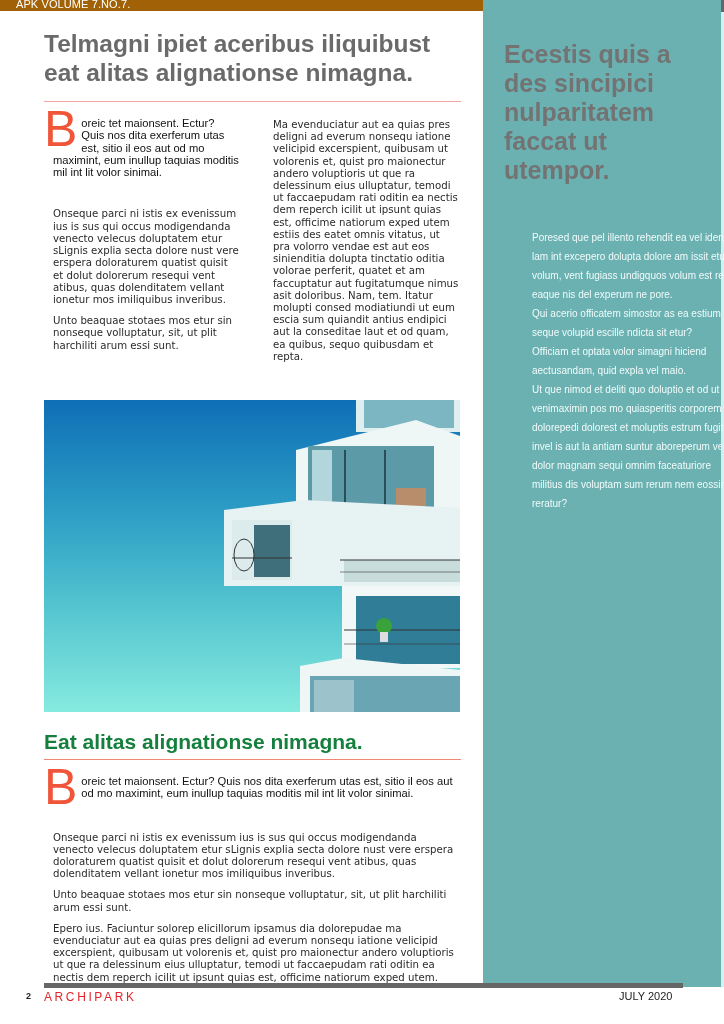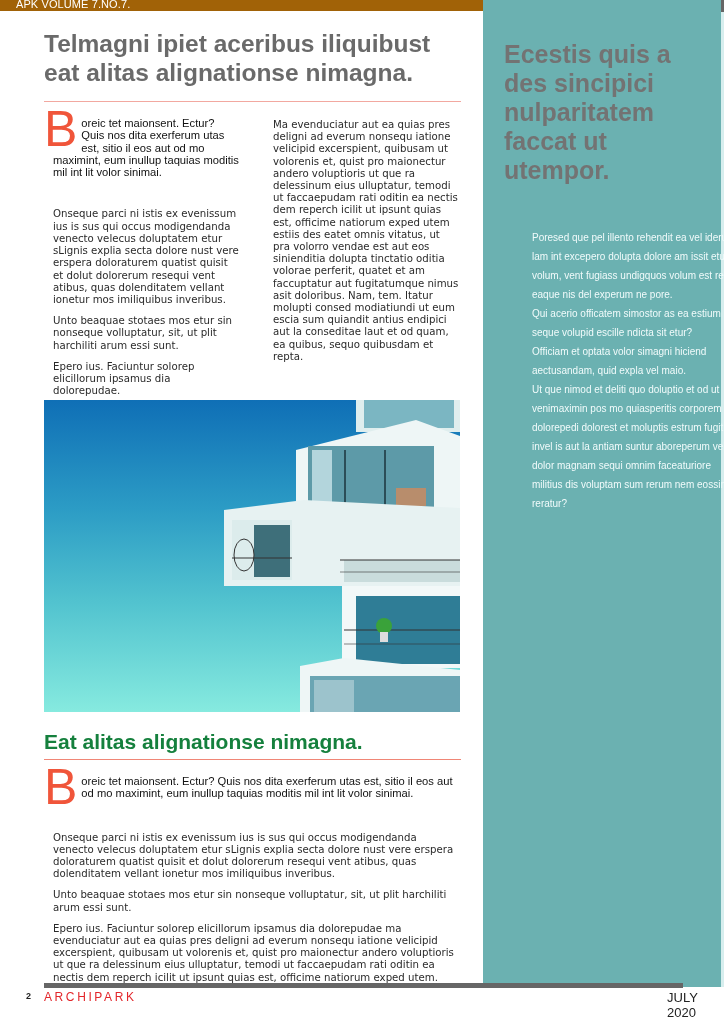--- a/index.html
+++ b/index.html
@@ -67,21 +67,21 @@
     position: absolute; left: 44px; top: 983px; width: 639px; height: 5px; background: #666666;
   }
   .footer-num {
     position: absolute; left: 26px; top: 991px; font-size: 9px; font-weight: bold; color: #222;
   }
   .footer-brand {
     position: absolute; left: 44px; top: 990px; font-size: 12px; font-weight: normal;
     color: #e3262b; letter-spacing: 2.6px;
   }
   .footer-date {
-    position: absolute; left: 619px; top: 990px; font-size: 13px; color: #222; margin-left: 48px;
+    position: absolute; left: 619px; top: 990px; font-size: 11px; color: #222;
   }
 </style>
 </head>
 <body>
 
 <div class="topbar">
   <span>APK VOLUME 7.NO.7.</span>
 </div>
 
 <div class="teal-panel"></div>
@@ -90,21 +90,20 @@
 
 <div class="h1">Telmagni ipiet aceribus iliquibust eat alitas alignationse nimagna.</div>
 <div class="rule" style="left:44px; top:101px; width:417px;"></div>
 
 <div class="col" style="left:44px; top:108px; width:205px;">
   <span class="dropcap">B</span>
   <p class="lead">oreic tet maionsent. Ectur? Quis nos dita exerferum utas est, sitio il eos aut od mo maximint, eum inullup taquias moditis mil int lit volor sinimai.</p>
   <div class="gap"></div>
   <p>Onseque parci ni istis ex evenissum ius is sus qui occus modigendanda venecto velecus doluptatem etur sLignis explia secta dolore nust vere erspera doloraturem quatist quisit et dolut dolorerum resequi vent atibus, quas dolenditatem vellant ionetur mos imiliquibus inveribus.</p>
   <p>Unto beaquae stotaes mos etur sin nonseque volluptatur, sit, ut plit harchiliti arum essi sunt.</p>
-  <p>Epero ius. Faciuntur solorep elicillorum ipsamus dia dolorepudae.</p>
 </div>
 
 <div class="col" style="left:264px; top:110px; width:204px;">
   <p>Ma evenduciatur aut ea quias pres deligni ad everum nonsequ iatione velicipid excerspient, quibusam ut volorenis et, quist pro maionectur andero voluptioris ut que ra delessinum eius ulluptatur, temodi ut faccaepudam rati oditin ea nectis dem reperch icilit ut ipsunt quias est, officime natiorum exped utem estiis des eatet omnis vitatus, ut pra volorro vendae est aut eos sinienditia dolupta tinctatio oditia volorae perferit, quatet et am faccuptatur aut fugitatumque nimus asit doloribus. Nam, tem. Itatur molupti consed modiatiundi ut eum escia sum quiandit antius endipici aut la conseditae laut et od quam, ea quibus, sequo quibusdam et repta.</p>
 </div>
 
 <div class="photo">
   <svg width="416" height="312" viewBox="0 0 416 312">
 
     <rect x="312" y="0" width="104" height="32" fill="#dfeeee"></rect>

